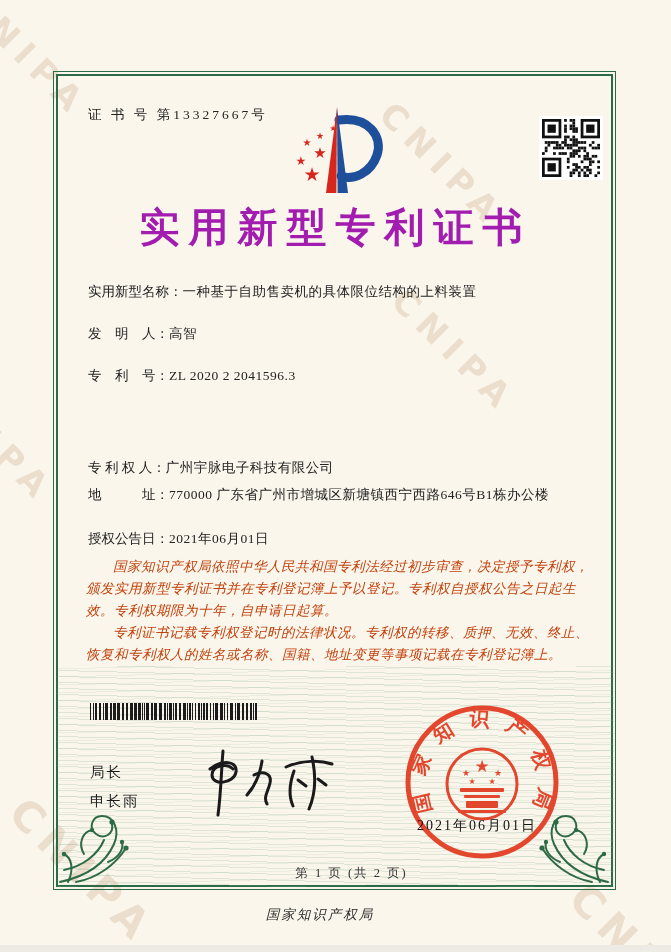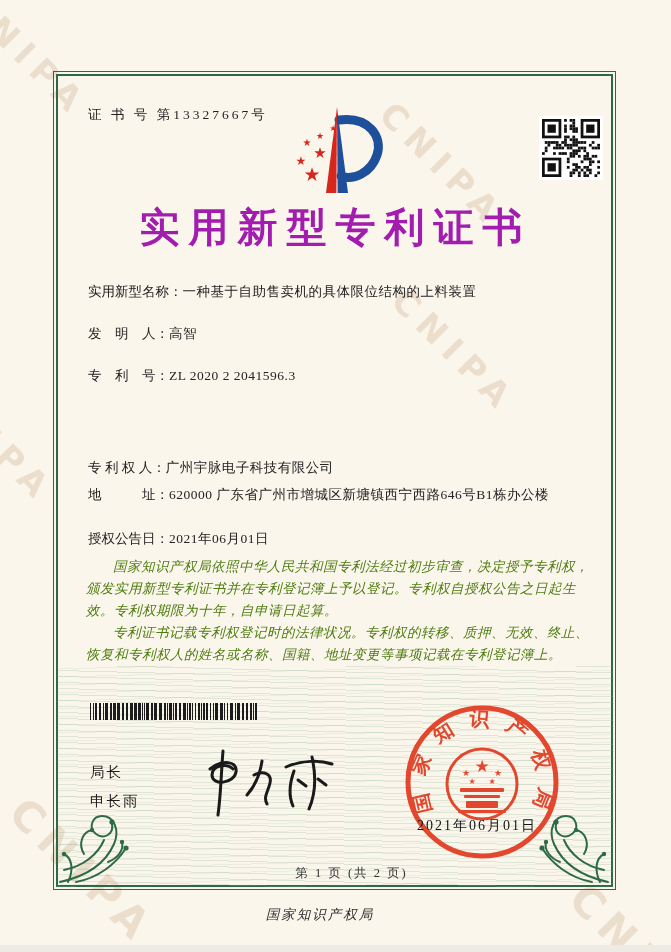--- a/index.html
+++ b/index.html
@@ -53,21 +53,21 @@
   .frow{position:absolute; left:88px; width:512px; font-size:13.5px; line-height:21px;}
   .flabel{display:inline-block; white-space:pre; vertical-align:top;}
   .fvalue{display:inline-block; vertical-align:top; letter-spacing:0.5px;}
   .r1{top:281px;} .r2{top:323px;} .r3{top:365px;} .r4{top:407px;}
   .r5{top:449px;margin-top:8px;} .r6{top:484px;} .r7{top:528px;}
   .addr-val{width:415px;}
   .grant-no{position:absolute; left:350px; top:0;}
   
   .paras{
     position:absolute; left:86px; top:556px; width:510px;
-    font-size:13.5px; line-height:22px; color:#4d7c0f; font-style:italic;
+    font-size:13.5px; line-height:22px; color:#c2410c; font-style:italic;
   }
   .paras p{margin:0; text-indent:2em; letter-spacing:0.5px;}
   
   .barcode{position:absolute; left:90px; top:703px; width:170px; height:17px; display:flex; align-items:stretch;}
   .barcode .bar{background:#1c1c1c; height:100%;}
   .barcode .gap{background:transparent; height:100%;}
   
   .signer-title{position:absolute; left:90px; top:763px; font-size:14.5px; font-family:"Liberation Sans","DejaVu Sans",sans-serif; color:#1d1d1d; letter-spacing:2px;}
   .signer-name{position:absolute; left:90px; top:792px; font-size:14.5px; font-family:"Liberation Sans","DejaVu Sans",sans-serif; color:#1d1d1d; letter-spacing:2px;}
   .signature{position:absolute; left:192px; top:745px;}
@@ -281,21 +281,21 @@
   <div class="frow r1">
     <span class="flabel">实用新型名称：</span><span class="fvalue">一种基于自助售卖机的具体限位结构的上料装置</span>
   </div>
   <div class="frow r3">
     <span class="flabel">专　利　号：</span><span class="fvalue">ZL 2020 2 2041596.3</span>
   </div>
   <div class="frow r5">
     <span class="flabel">专 利 权 人：</span><span class="fvalue">广州宇脉电子科技有限公司</span>
   </div>
   <div class="frow r6">
-    <span class="flabel">地　　　址：</span><span class="fvalue addr-val">620000 广东省广州市增城区新塘镇西宁西路646号B1栋办公楼</span>
+    <span class="flabel">地　　　址：</span><span class="fvalue addr-val">770000 广东省广州市增城区新塘镇西宁西路646号B1栋办公楼</span>
   </div>
   <div class="frow r7">
     <span class="flabel">授权公告日：</span><span class="fvalue">2021年06月01日</span>
   </div>
 
   <div class="paras">
     <p>国家知识产权局依照中华人民共和国专利法经过初步审查，决定授予专利权，颁发实用新型专利证书并在专利登记簿上予以登记。专利权自授权公告之日起生效。专利权期限为十年，自申请日起算。</p>
     <p>专利证书记载专利权登记时的法律状况。专利权的转移、质押、无效、终止、恢复和专利权人的姓名或名称、国籍、地址变更等事项记载在专利登记簿上。</p>
   </div>
 

